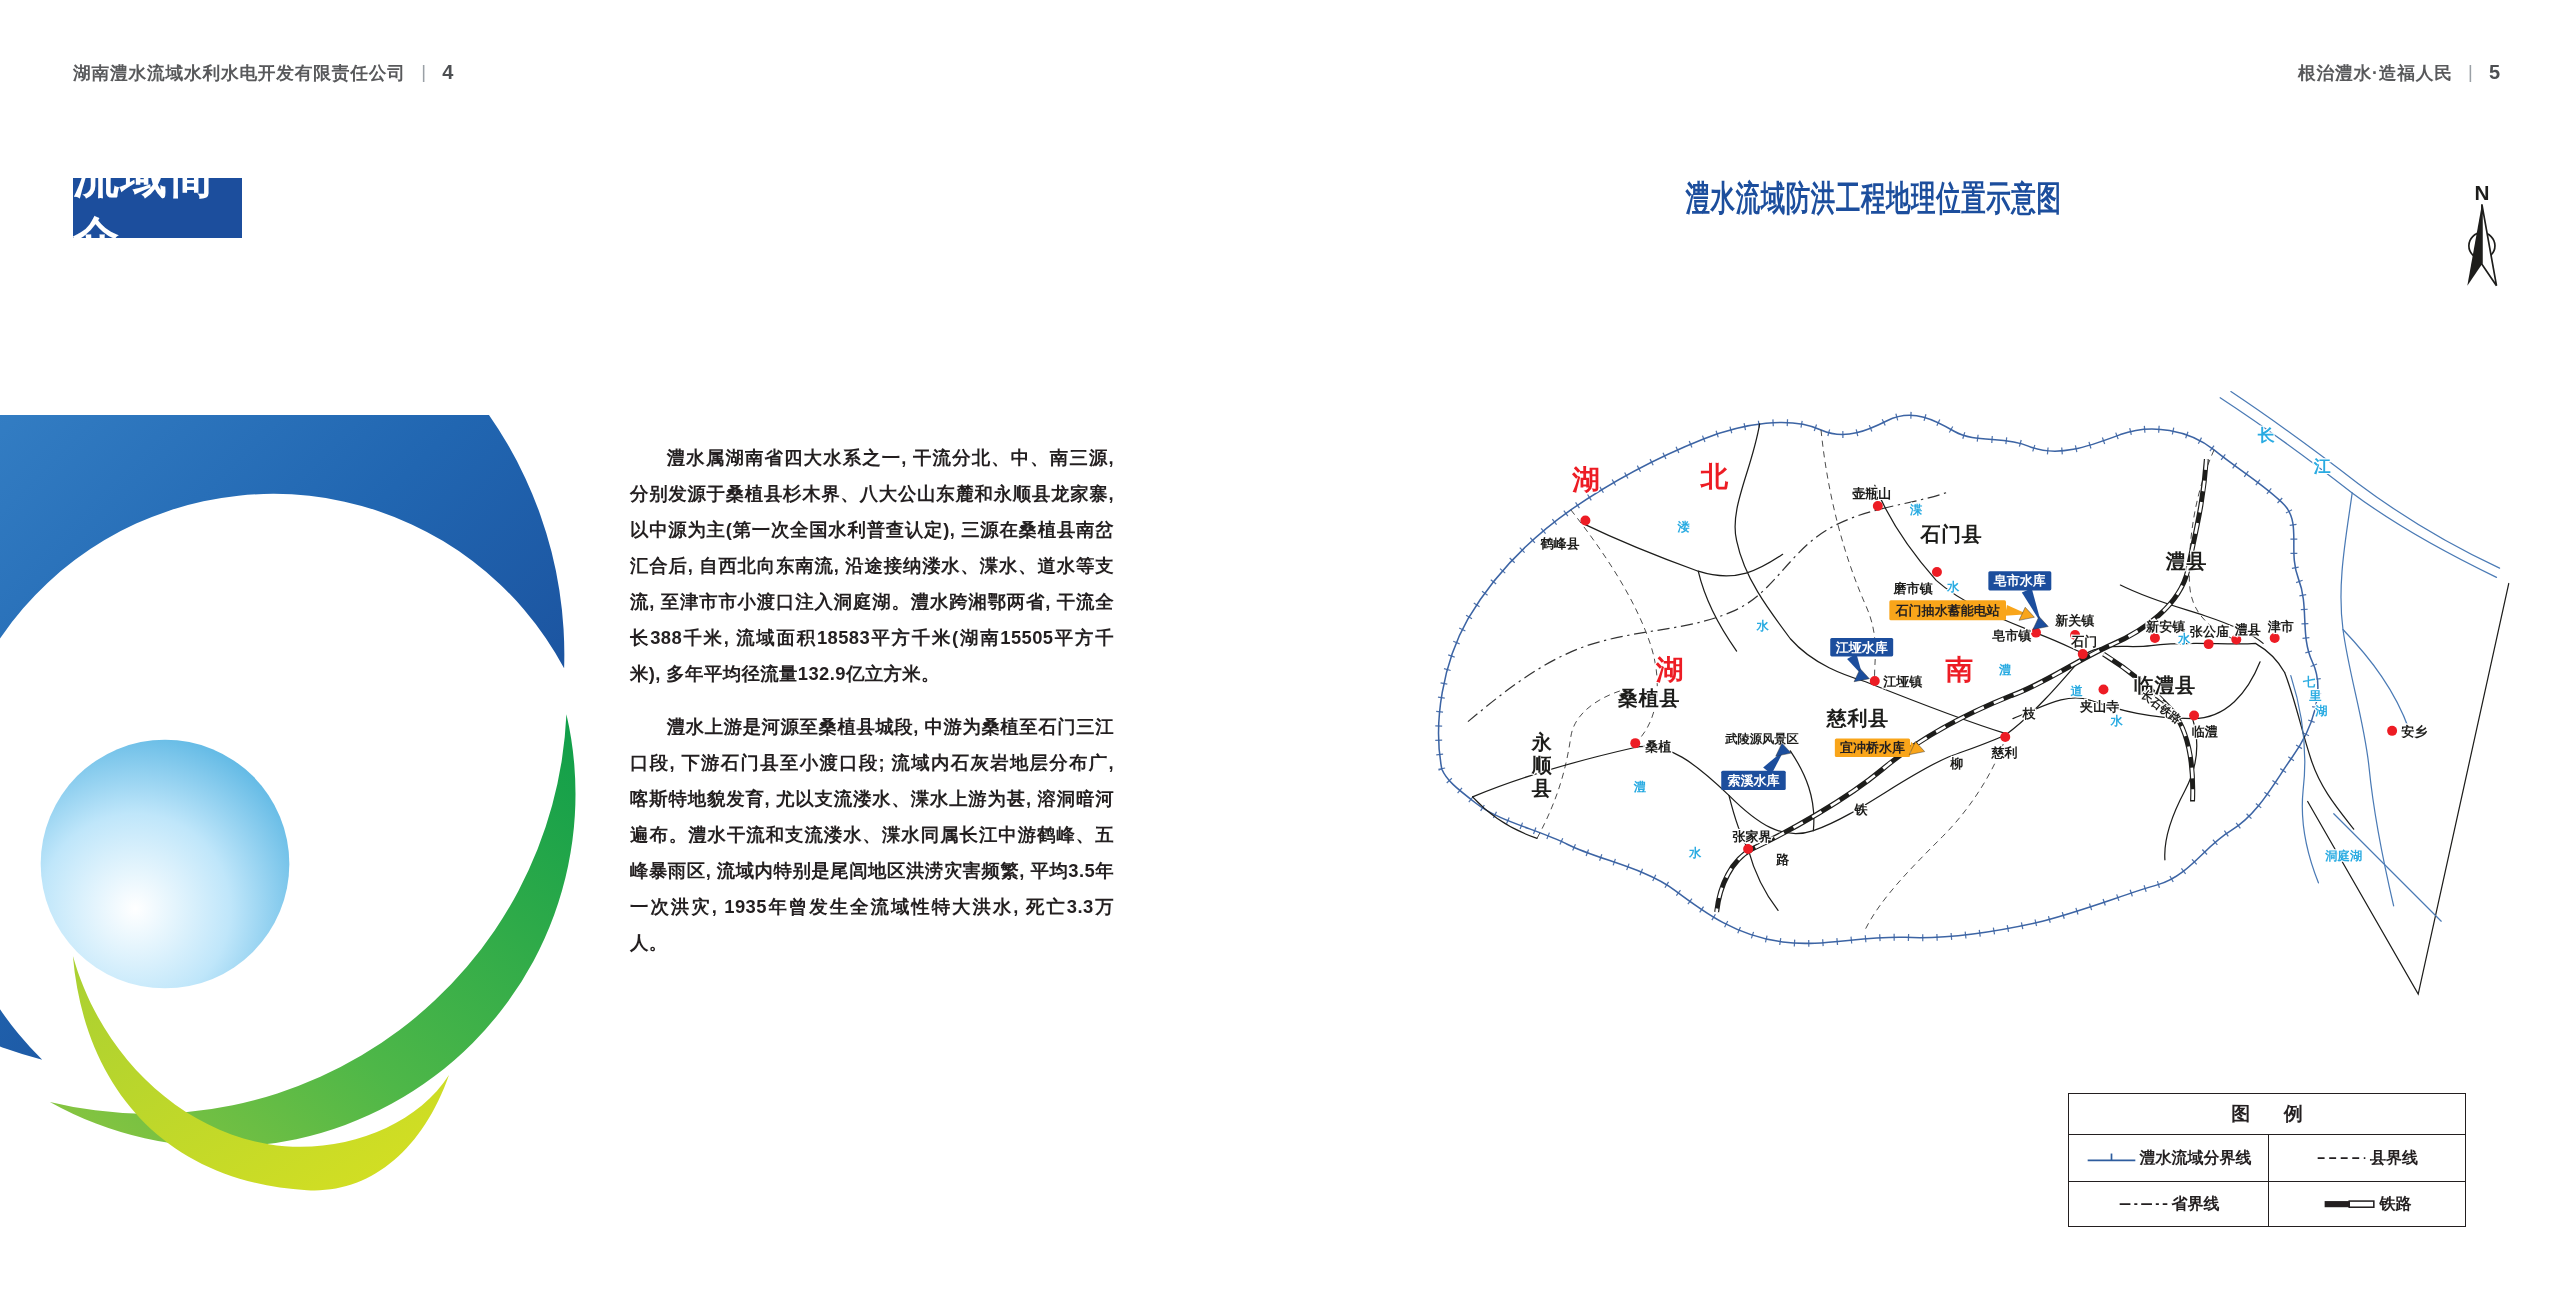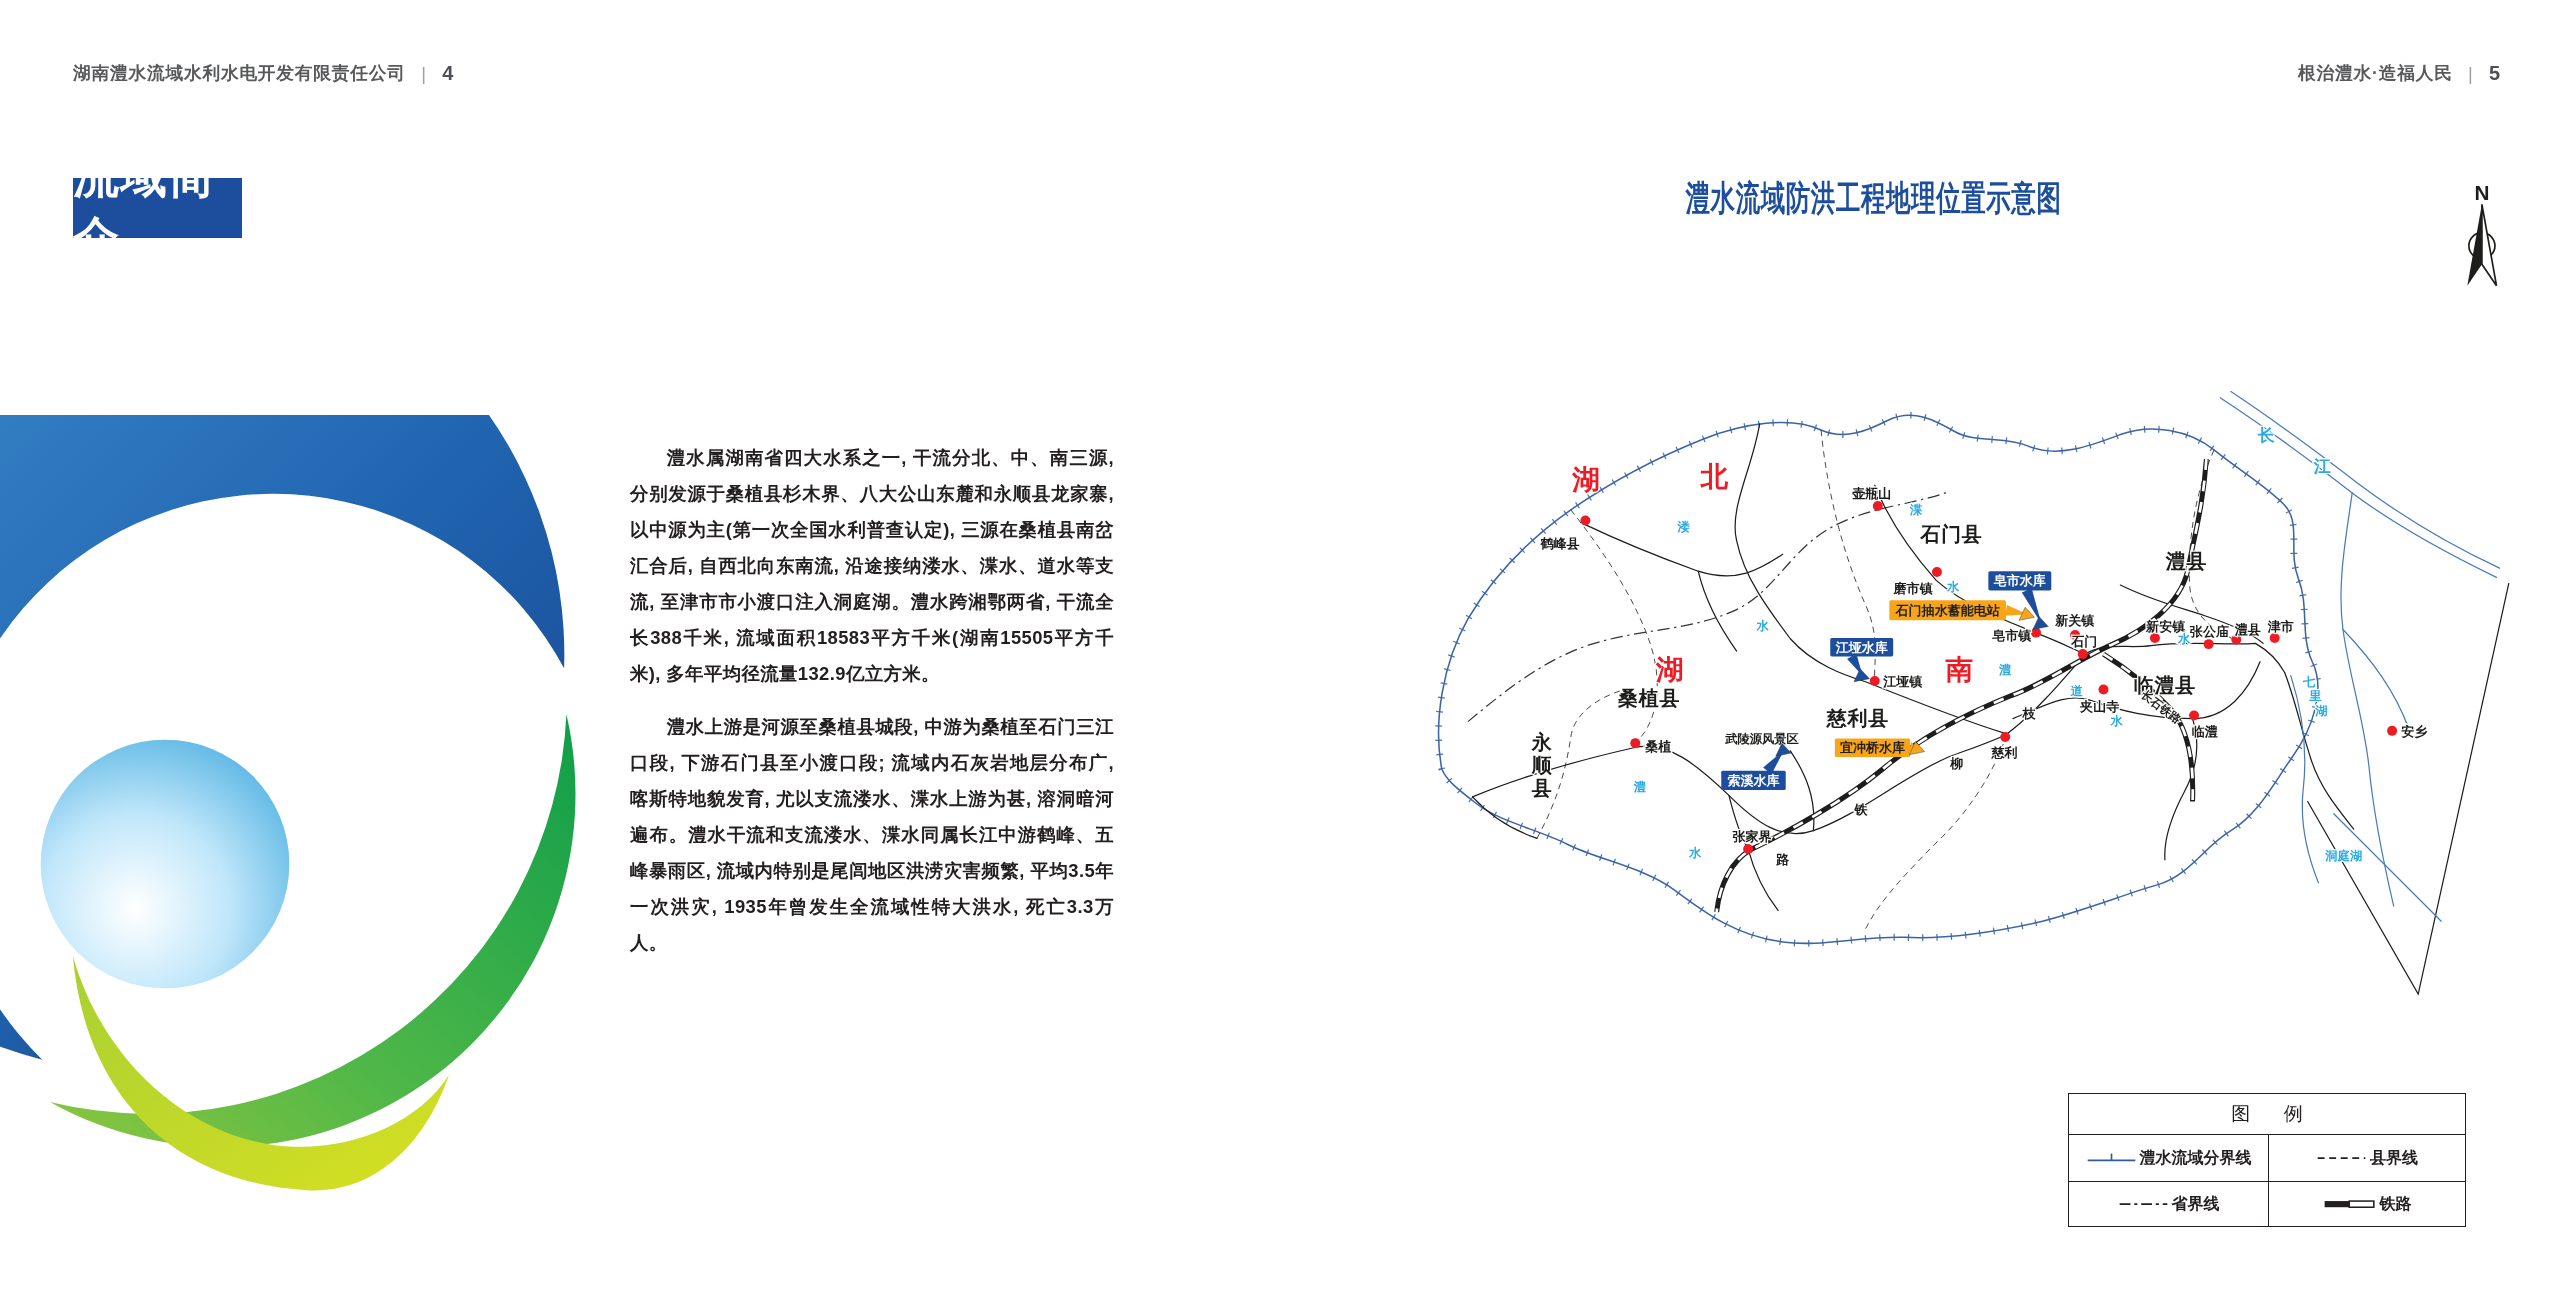--- a/index.html
+++ b/index.html
@@ -1,20 +1,20 @@
 <!DOCTYPE html>
 <html style="font-size:12.3px"><head>
 <meta charset="utf-8">
 <style>
   html,body{margin:0;padding:0;background:#fff;}
   body{width:2576px;height:1306px;overflow:hidden;font-family:"Liberation Sans",sans-serif;}
   .spread{position:relative;width:2576px;height:1306px;background:#ffffff;overflow:hidden;}
 
   
-  .hdr{position:absolute;top:61px;font-size:17.7px;font-weight:bold;color:#58595b;letter-spacing:0.8px;display:flex;align-items:flex-end;}
+  .hdr{position:absolute;top:61px;font-size:17.7px;font-weight:bold;color:#58595b;letter-spacing:0.8px;display:flex;align-items:flex-start;}
   .hdr-left{left:73px;}
   .hdr-right{right:75px;}
   .hdr .sep{color:#9aa0a6;font-weight:normal;margin:0 15.4px;font-size:18.4px;}
   .hdr .pnum{font-size:20px;color:#4d4f52;}
 
   
   .sec-title{position:absolute;left:73px;top:178px;width:169px;height:60px;background:#1c4e9d;color:#fff;
     font-size:46px;font-weight:bold;display:flex;align-items:center;justify-content:center;letter-spacing:1.5px;}
 
   
@@ -33,21 +33,21 @@
   .river{fill:none;stroke:#1d1d1b;stroke-width:1.6;stroke-linecap:round;}
   .bluew{fill:none;stroke:#4a7ab5;stroke-width:1.6;stroke-linecap:round;}
   .cb{fill:none;stroke:#4a4a4a;stroke-width:1.3;stroke-dasharray:8 6;}
   .pb{fill:none;stroke:#333;stroke-width:1.6;stroke-dasharray:16 6 3 6;}
   .rail-base{fill:none;stroke:#1d1d1b;stroke-width:6.5;}
   .rail-dash{fill:none;stroke:#ffffff;stroke-width:3.5;stroke-dasharray:14 14;}
 
   
   .legend{position:absolute;left:2068px;top:1093px;width:398px;height:134px;border:1.5px solid #231f20;box-sizing:border-box;background:#fff;}
   .legend-title{height:40px;border-bottom:1.2px solid #231f20;display:flex;align-items:center;justify-content:center;
-    font-size:19px;font-weight:normal;color:#231f20;letter-spacing:14px;text-indent:14px;}
+    font-size:19px;font-weight:bold;color:#231f20;letter-spacing:14px;text-indent:14px;}
   .legend-grid{display:grid;grid-template-columns:199px 197px;grid-template-rows:46px 46px;}
   .legend-cell{display:flex;align-items:center;justify-content:center;gap:3px;box-sizing:border-box;}
   .legend-cell.colr{border-left:1.2px solid #231f20;}
   .legend-cell.rowb{border-top:1.2px solid #231f20;}
   .legend-cell span{font-size:16px;font-weight:bold;color:#231f20;}
 
   
   #logo{position:absolute;left:0px;top:415px;width:614px;height:875px;}
 </style>
 </head>

